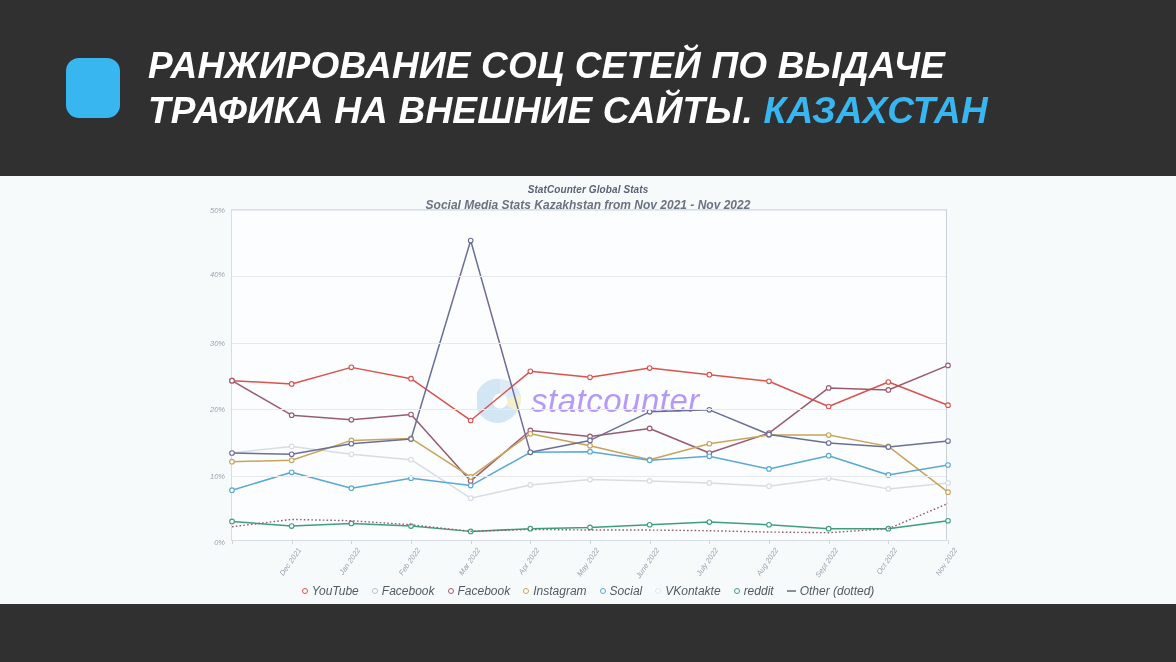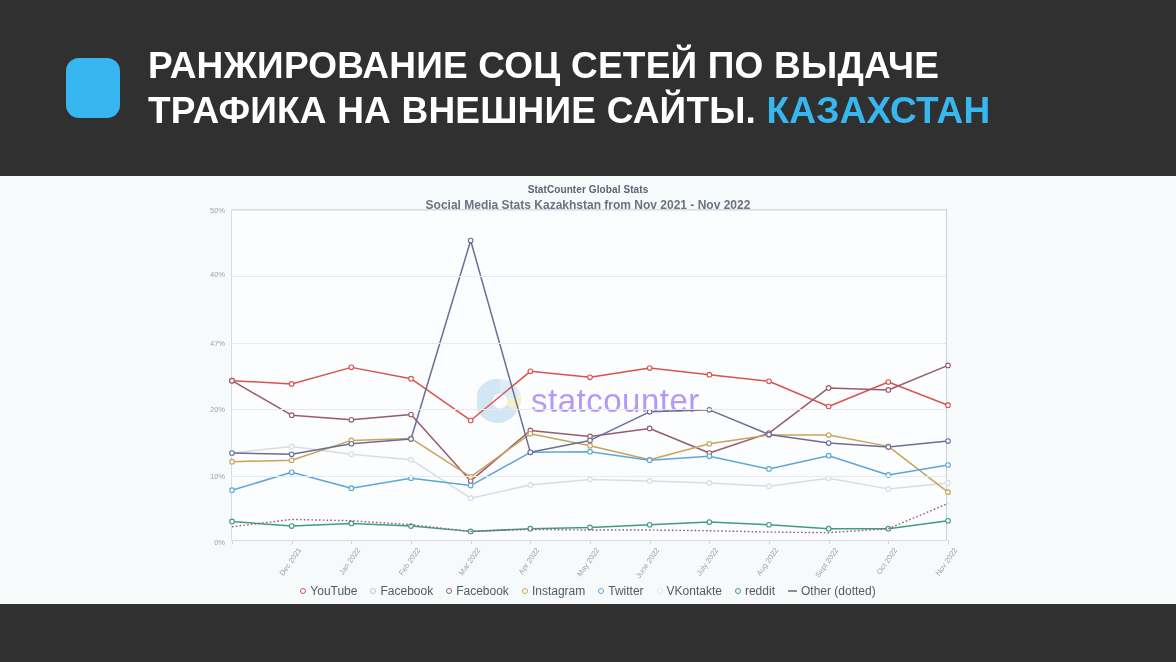--- a/index.html
+++ b/index.html
@@ -2,21 +2,21 @@
 <html><head>
 <meta charset="utf-8">
 <style>
   * { box-sizing: border-box; margin: 0; padding: 0; }
   html, body {
     width: 1176px; height: 662px;
     font-family: "Liberation Sans", sans-serif;
     background: #2e2e2e;
     overflow: hidden;
   }
-  #root { position: relative; width: 1176px; height: 538px; }
+  #root { position: relative; width: 1176px; height: 538px; font-style: italic; }
 
   
   .header {
     position: absolute; left: 0; top: 0;
     width: 1176px; height: 176px;
     background: #303030;
     display: flex; align-items: center;
   }
   .header-accent {
     width: 54px; height: 60px;
@@ -250,21 +250,21 @@
           <circle cx="656.3333333333333" cy="318.72" r="2.3" fill="#fbfdfe" stroke="#3f9e7e" stroke-width="1.1"></circle>
           <circle cx="716" cy="310.752" r="2.3" fill="#fbfdfe" stroke="#3f9e7e" stroke-width="1.1"></circle>
           <polyline points="0,316.728 59.666666666666664,309.424 119.33333333333333,310.752 179,314.736 238.66666666666666,321.376 298.33333333333337,319.384 358,320.048 417.6666666666667,320.048 477.3333333333333,320.712 537,322.04 596.6666666666667,322.704 656.3333333333333,318.72 716,293.488" fill="none" stroke="#9b5b6e" stroke-width="1.4" stroke-dasharray="1.6,2.2" stroke-linejoin="round"></polyline>
         </svg>
     <div class="ylabel" style="top: 332px;">0%</div>
         <div class="gridline" style="top: 265.6px;"></div>
         <div class="ylabel" style="top: 265.6px;">10%</div>
         <div class="gridline" style="top: 199.2px;"></div>
         <div class="ylabel" style="top: 199.2px;">20%</div>
         <div class="gridline" style="top: 132.8px;"></div>
-        <div class="ylabel" style="top: 132.8px;">47%</div>
+        <div class="ylabel" style="top: 132.8px;">30%</div>
         <div class="gridline" style="top: 66.4px;"></div>
         <div class="ylabel" style="top: 64px;">40%</div>
         <div class="gridline" style="top: 0px;"></div>
         <div class="ylabel" style="top: 0px;">50%</div>
         <div class="tick" style="left: 0px;"></div>
         <div class="tick" style="left: 59.6667px;"></div>
         <div class="xlabel" style="left: 63.6667px;">Dec 2021</div>
         <div class="tick" style="left: 119.333px;"></div>
         <div class="xlabel" style="left: 123.333px;">Jan 2022</div>
         <div class="tick" style="left: 179px;"></div>
@@ -301,21 +301,21 @@
         <div class="legend-item">
           <span class="legend-dot" style="border-color: rgb(155, 91, 110);"></span>
           <span class="legend-label">Facebook</span>
         </div>
         <div class="legend-item">
           <span class="legend-dot" style="border-color: rgb(200, 164, 90);"></span>
           <span class="legend-label">Instagram</span>
         </div>
         <div class="legend-item">
           <span class="legend-dot" style="border-color: rgb(91, 168, 212);"></span>
-          <span class="legend-label">Twitter</span>
+          <span class="legend-label">Social</span>
         </div>
         <div class="legend-item">
           <span class="legend-dot" style="border-color: rgb(228, 232, 236);"></span>
           <span class="legend-label">VKontakte</span>
         </div>
         <div class="legend-item">
           <span class="legend-dot" style="border-color: rgb(63, 158, 126);"></span>
           <span class="legend-label">reddit</span>
         </div>
         <div class="legend-item">

